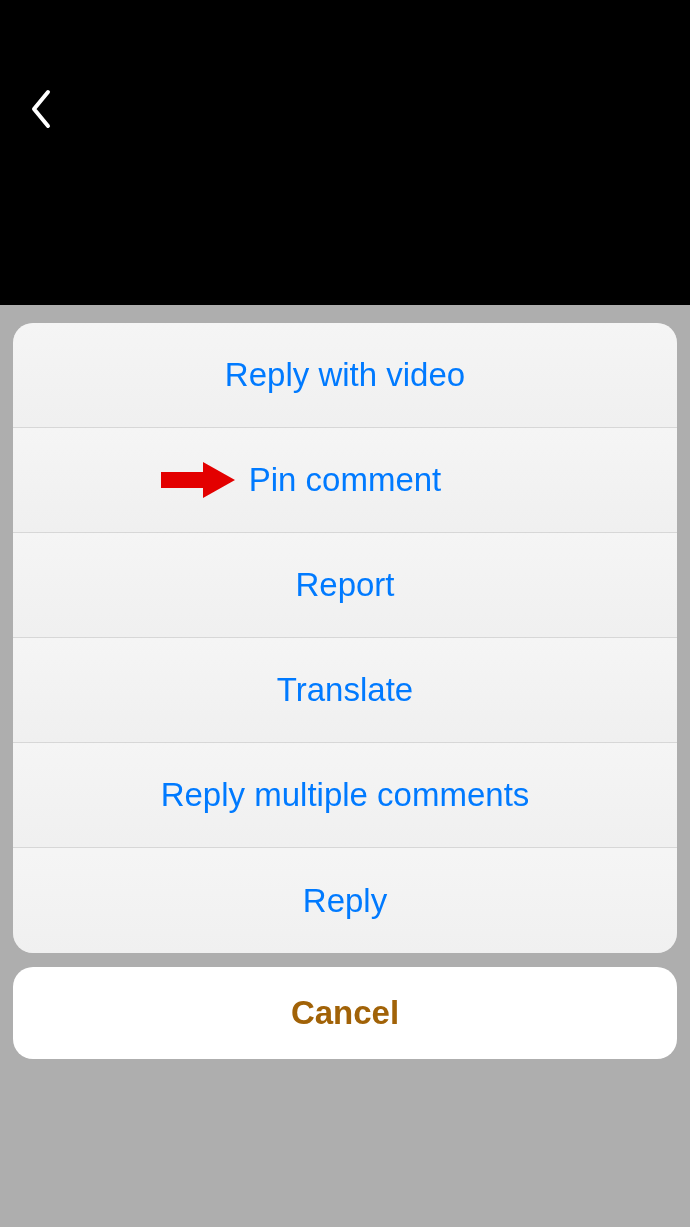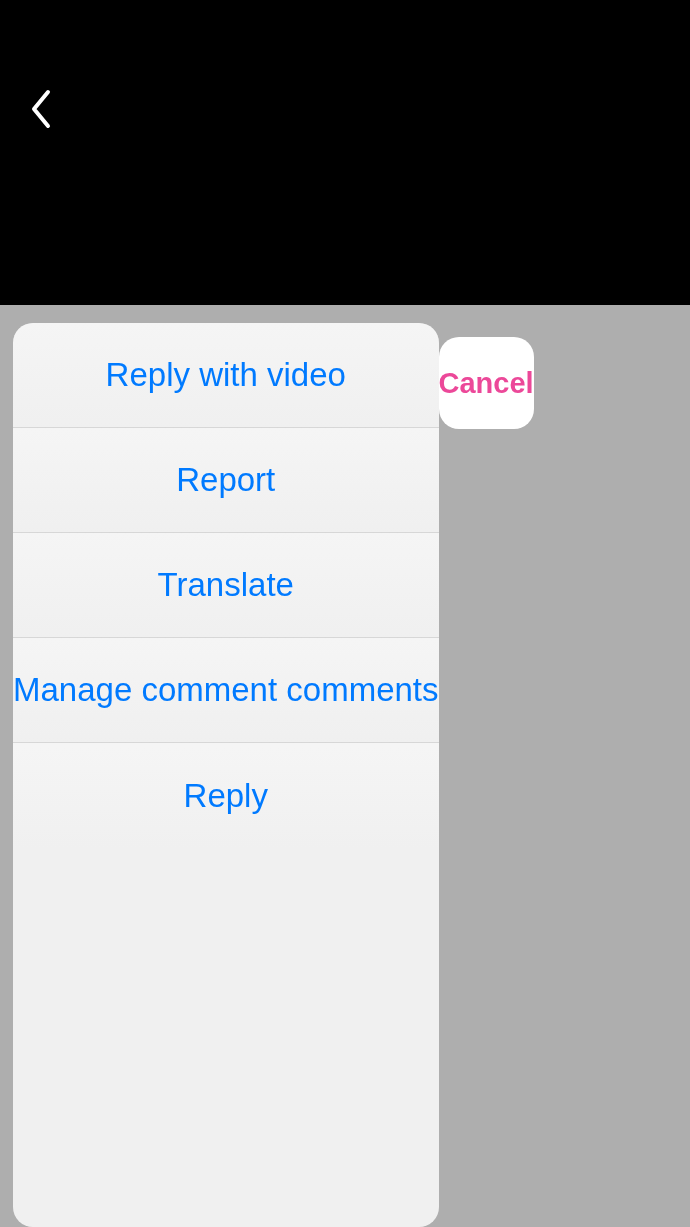--- a/index.html
+++ b/index.html
@@ -41,21 +41,21 @@
     
     .sheet-overlay {
       position: absolute;
       top: 305px;
       left: 0;
       right: 0;
       bottom: 0;
       background: #aeaeae;
       padding: 18px 13px 0 13px;
       display: flex;
-      flex-direction: row;
+      flex-direction: column;
     }
     
     .action-group {
       background: rgba(247, 247, 247, 0.9);
       border-radius: 20px;
       overflow: hidden;
       flex: 0 0 auto;
     }
     
     .action-item {
@@ -77,22 +77,22 @@
     }
     
     .cancel-button {
       margin-top: 14px;
       height: 92px;
       background: #fff;
       border-radius: 20px;
       display: flex;
       align-items: center;
       justify-content: center;
-      color: #ec4899;
-      font-size: 29px;
+      color: #a16207;
+      font-size: 33px;
       font-weight: 600;
       cursor: pointer;
     }
     
     .arrow-pointer {
       position: absolute;
       left: 148px;
       top: 50%;
       transform: translateY(-50%);
       pointer-events: none;
@@ -113,32 +113,40 @@
   </div>
 </div>
 
 <div class="sheet-overlay">
   <div class="action-group">
 
     <div class="action-item">
       <span>Reply with video</span>
     </div>
 
+    <div class="action-item">
+      <div class="arrow-pointer">
+        <svg width="74" height="40" viewBox="0 0 74 40">
+          <polygon points="0,12 42,12 42,2 74,20 42,38 42,28 0,28" fill="#E30000"></polygon>
+        </svg>
+      </div>
+      <span>Pin comment</span>
+    </div>
 
 
     <div class="action-item">
       <span>Report</span>
     </div>
 
     <div class="action-item">
       <span>Translate</span>
     </div>
 
     <div class="action-item">
-      <span>Manage comment comments</span>
+      <span>Reply multiple comments</span>
     </div>
 
     <div class="action-item">
       <span>Reply</span>
     </div>
 
   </div>
 
   <div class="cancel-button">
     <span>Cancel</span>

